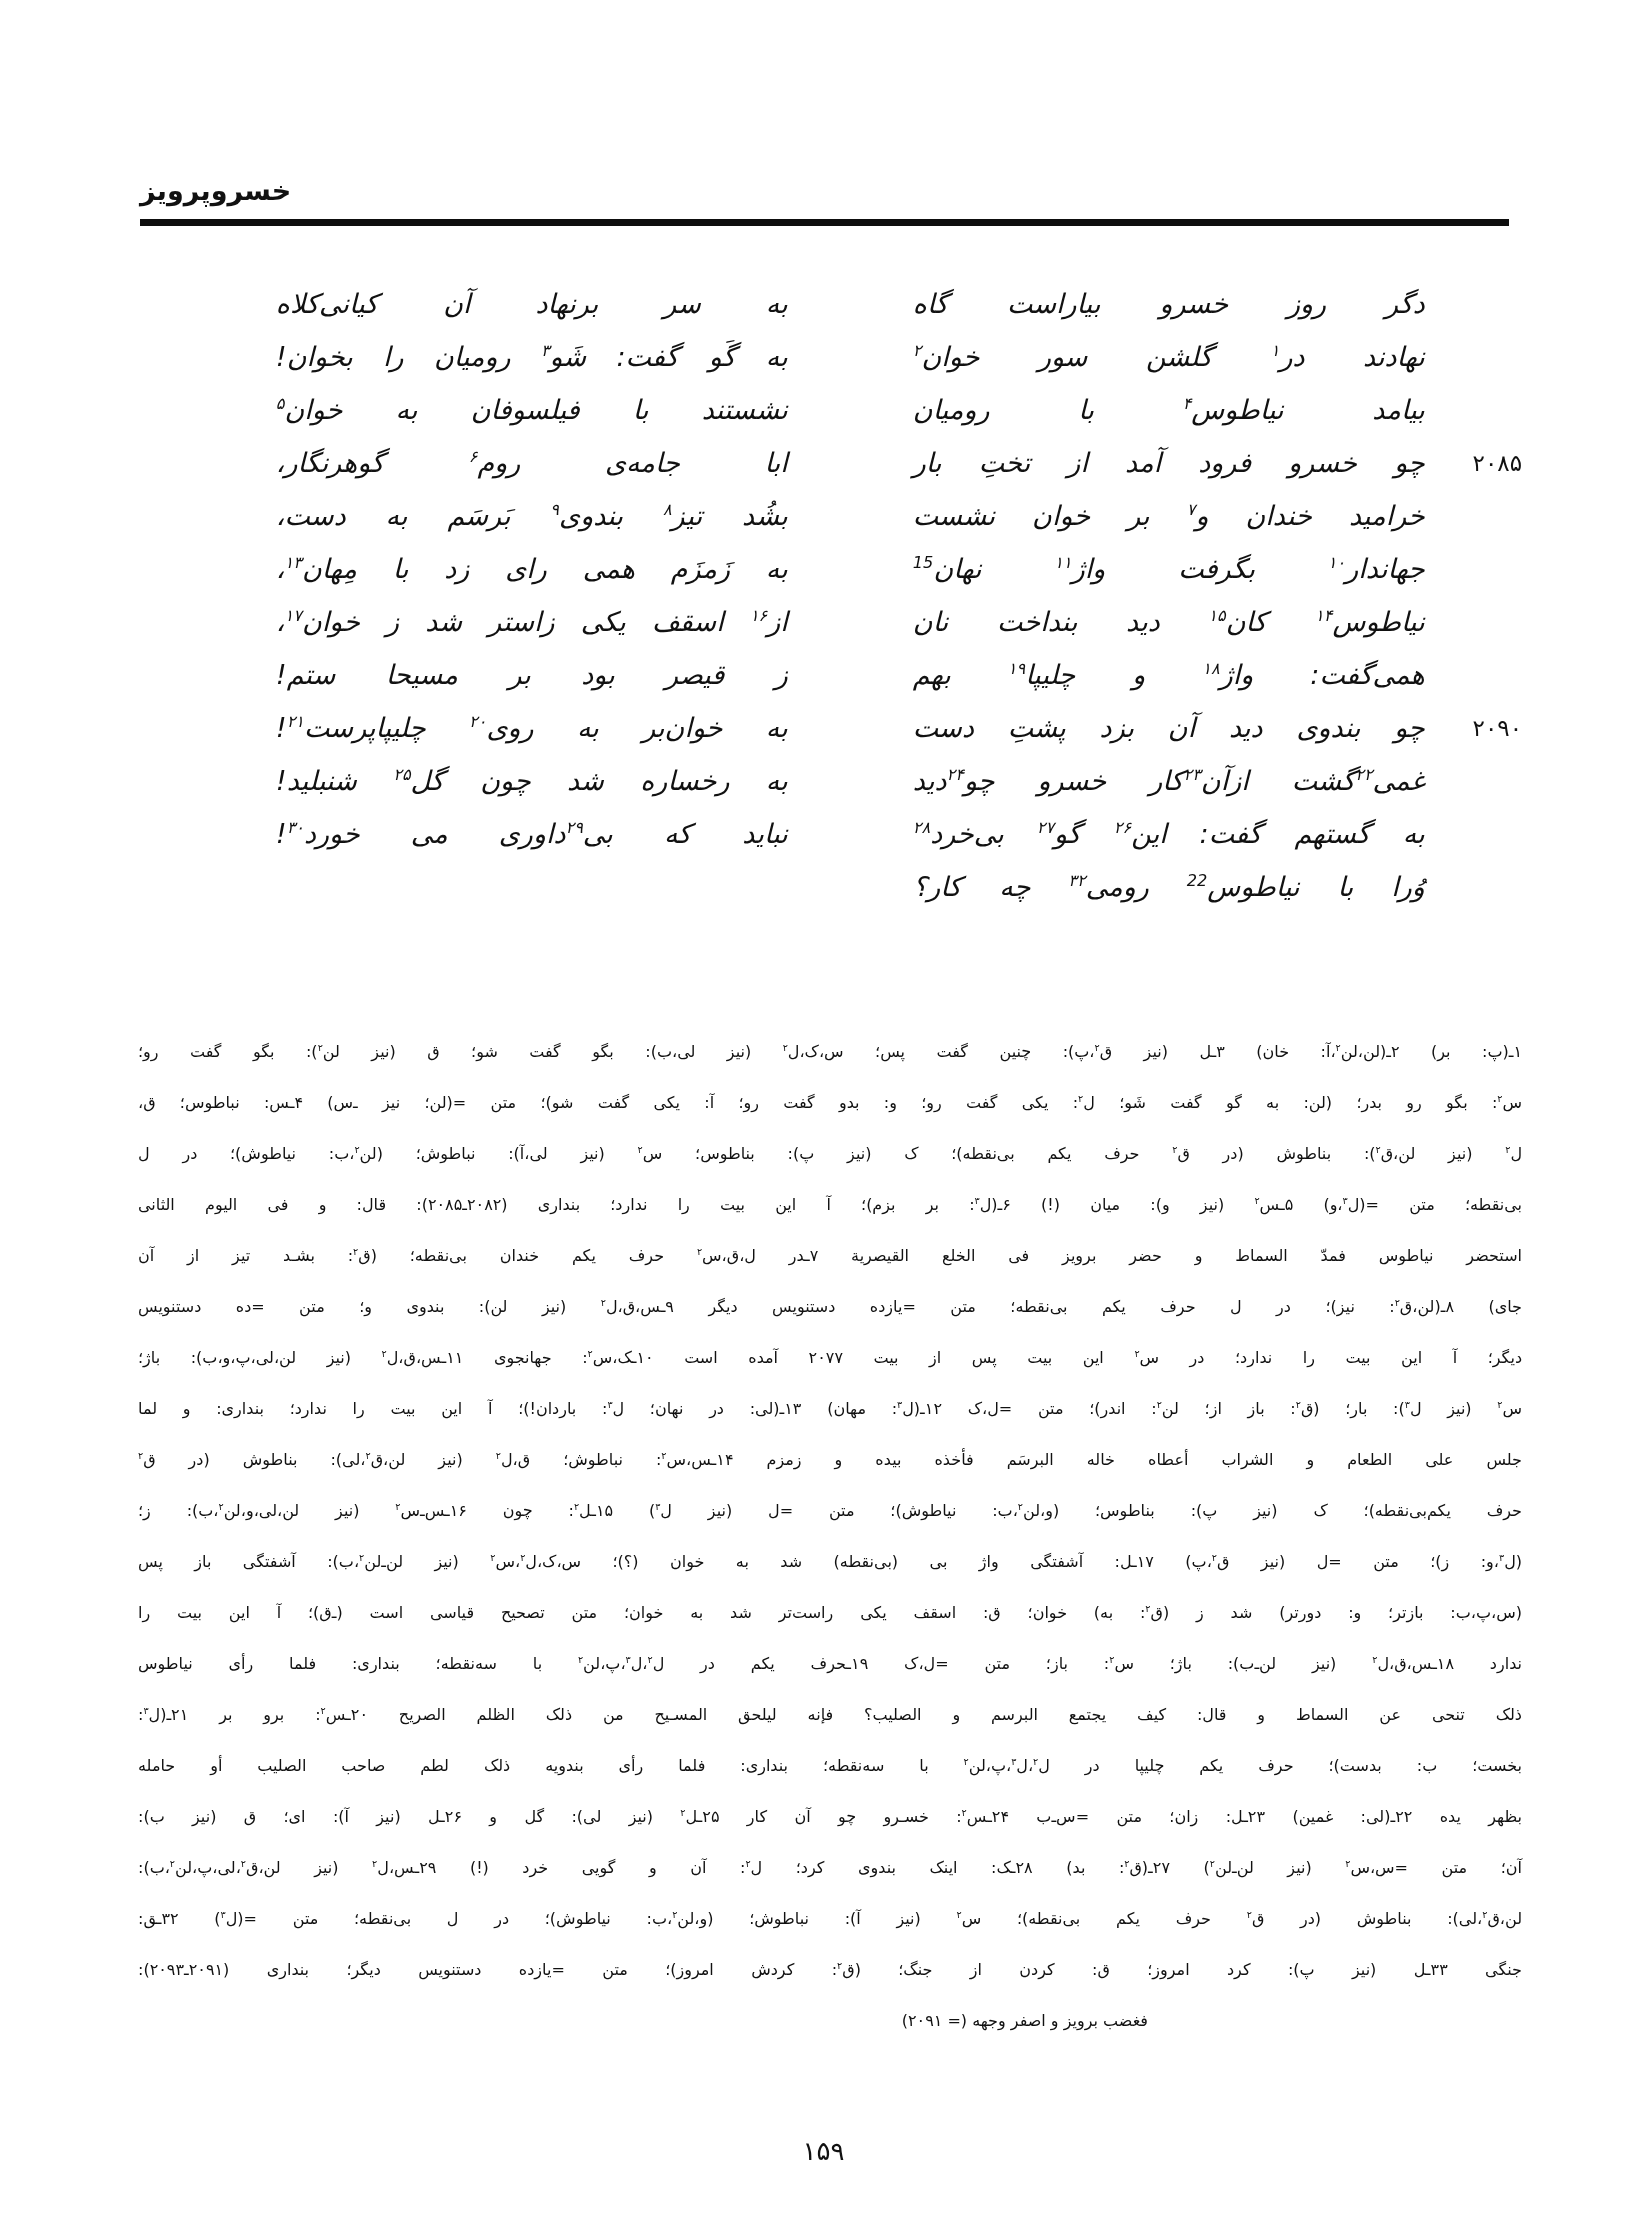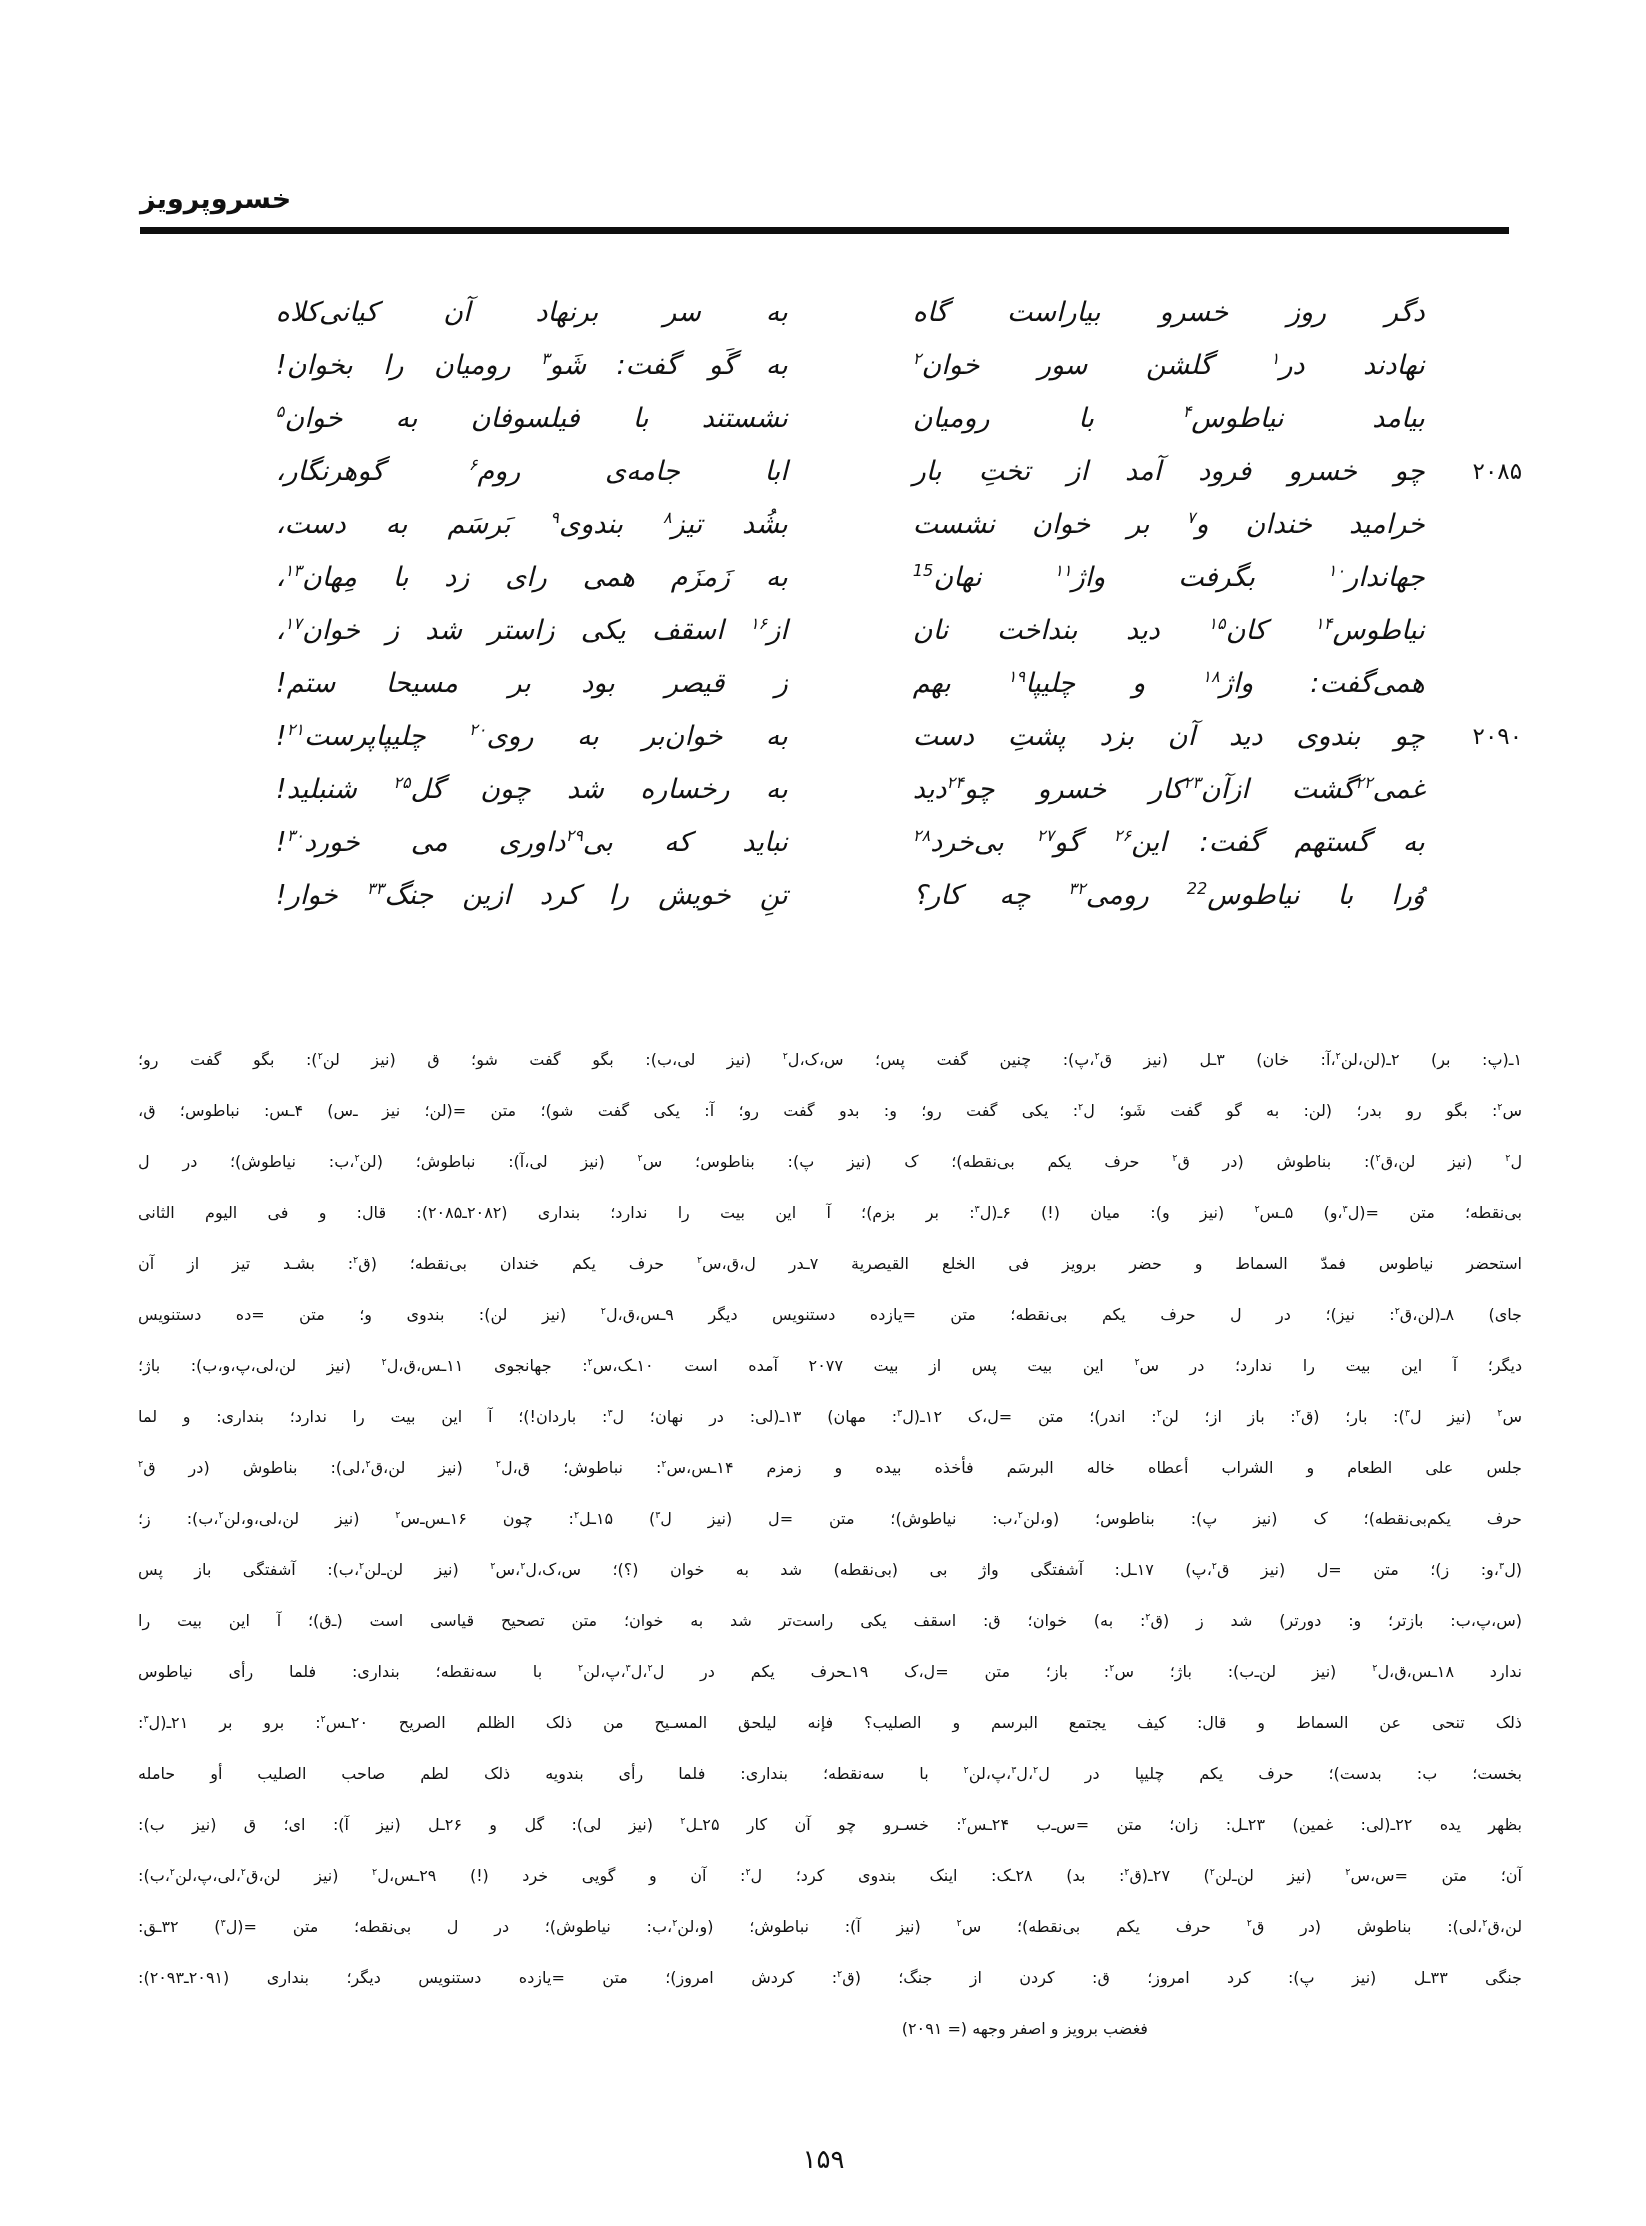--- a/index.html
+++ b/index.html
@@ -1,21 +1,21 @@
 <!DOCTYPE html>
 <html lang="fa" dir="rtl" style="font-size:14.8px"><head>
 <meta charset="utf-8">
 <style>
   html,body{margin:0;padding:0;}
   body{
     width:1647px;height:2226px;background:#ffffff;
     font-family:"DejaVu Sans",sans-serif;color:#111;
     position:relative;overflow:hidden;
   }
-  .page{position:absolute;inset:0;margin-top:8px;}
+  .page{position:absolute;inset:0;}
 
   
   .head-title{
     position:absolute;left:140px;top:175px;
     font-size:27px;font-weight:bold;direction:rtl;
     letter-spacing:0px;
   }
   .head-rule{
     position:absolute;left:140px;top:219px;width:1369px;height:6.5px;
     background:#0e0e0e;
@@ -120,21 +120,20 @@
       <div class="hemi l">به رخساره شد چون گل<sup>۲۵</sup> شنبلید!</div>
     </div>
     <div class="row">
       <div class="vnum"></div>
       <div class="hemi r">به گستهم گفت: این<sup>۲۶</sup> گو<sup>۲۷</sup> بی‌خرد<sup>۲۸</sup></div>
       <div class="hemi l">نباید که بی<sup>۲۹</sup>داوری می خورد<sup>۳۰</sup>!</div>
     </div>
     <div class="row">
       <div class="vnum"></div>
       <div class="hemi r">وُرا با نیاطوس<sup>22</sup> رومی<sup>۳۲</sup> چه کار؟</div>
-      <div class="hemi l">تنِ خویش را کرد ازین جنگ<sup>۳۳</sup> خوار!</div>
     </div>
   </div>
 
   <div class="apparatus">
     <div class="app-line">۱ـ(پ: بر)  ۲ـ(لن،لن<sup>۲</sup>،آ: خان)  ۳ـل (نیز ق<sup>۲</sup>،پ): چنین گفت پس؛ س،ک،ل<sup>۲</sup> (نیز لی،ب): بگو گفت شو؛ ق (نیز لن<sup>۲</sup>): بگو گفت رو؛</div>
     <div class="app-line">س<sup>۲</sup>: بگو رو بدر؛ (لن: به گو گفت شَو؛ ل<sup>۲</sup>: یکی گفت رو؛ و: بدو گفت رو؛ آ: یکی گفت شو)؛ متن =(لن؛ نیز ـ‌س)  ۴ـس: نباطوس؛ ق،</div>
     <div class="app-line">ل<sup>۲</sup> (نیز لن،ق<sup>۲</sup>): بناطوش (در ق<sup>۲</sup> حرف یکم بی‌نقطه)؛ ک (نیز پ): بناطوس؛ س<sup>۲</sup> (نیز لی،آ): نباطوش؛ (لن<sup>۲</sup>،ب: نیاطوش)؛ در ل</div>
     <div class="app-line">بی‌نقطه؛ متن =(ل<sup>۳</sup>،و)  ۵ـس<sup>۲</sup> (نیز و): میان (!)  ۶ـ(ل<sup>۳</sup>: بر بزم)؛ آ این بیت را ندارد؛ بنداری (۲۰۸۲ـ۲۰۸۵): قال: و فی الیوم الثانی</div>
     <div class="app-line">استحضر نیاطوس فمدّ السماط و حضر برویز فی الخلع القیصریة  ۷ـدر ل،ق،س<sup>۲</sup> حرف یکم خندان بی‌نقطه؛ (ق<sup>۲</sup>: بشـد تیز از آن</div>
     <div class="app-line">جای)  ۸ـ(لن،ق<sup>۲</sup>: نیز)؛ در ل حرف یکم بی‌نقطه؛ متن =یازده دستنویس دیگر  ۹ـس،ق،ل<sup>۲</sup> (نیز لن): بندوی و؛ متن =ده دستنویس</div>

